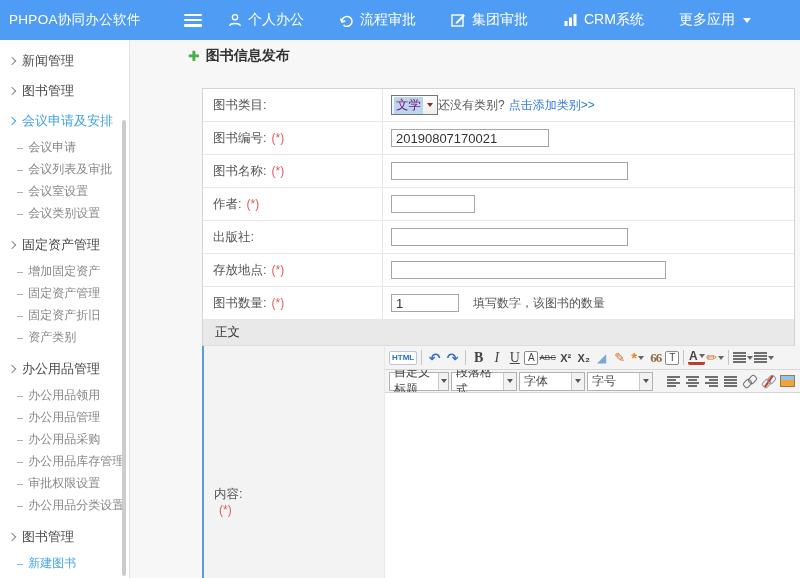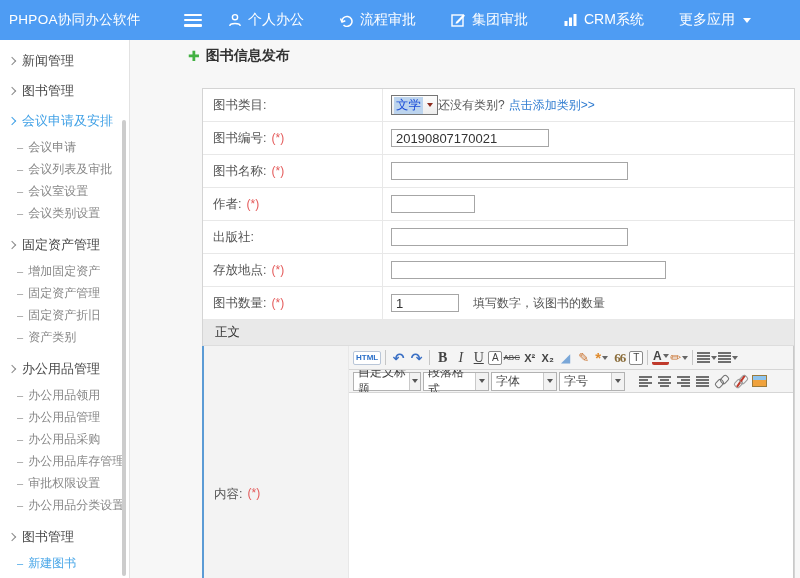--- a/index.html
+++ b/index.html
@@ -37,29 +37,29 @@
 
   .form { position:absolute; top:48px; left:71px; width:593px; height:490px; background:#fff; border:1px solid #d4d4d4; border-bottom:none; }
   .frow { height:33px; display:flex; border-bottom:1px solid #e8e8e8; align-items:center; }
   .fl { width:180px; flex:none; align-self:stretch; display:flex; align-items:center; padding-left:10px; border-right:1px solid #e8e8e8; color:#555; font-size:12.5px; }
   .req { color:#e45a5a; margin-left:5px; font-size:12px; }
   .fv { flex:1; display:flex; align-items:center; padding-left:8px; }
   .fv input { height:18px; border:1px solid #a6a6a6; padding:0 4px; font-size:13px; color:#333; font-family:inherit; background:#fff; }
   .hint { margin-left:14px; color:#555; font-size:12px; }
 
   .selbox { height:20px; border:1px solid #767676; background:linear-gradient(#fdfdfd,#ededed); display:inline-flex; align-items:center; padding:0 4px 0 2px; cursor:pointer; }
-  .selbox .val { background:#bcd4ee; color:#1d4ed8; font-size:12.5px; padding:0 2px; }
+  .selbox .val { background:#bcd4ee; color:#701a75; font-size:12.5px; padding:0 2px; }
   .selbox .scaret { width:0; height:0; border-left:3.5px solid transparent; border-right:3.5px solid transparent; border-top:4.5px solid #8c2b1e; margin-left:4px; }
   .nocat { color:#555; }
   .addcat { margin-left:4px; color:#2e7bd0; cursor:pointer; text-decoration:none; }
 
   .sect { height:26px; background:#e9e9e9; border-bottom:1px solid #ddd; display:flex; align-items:center; padding-left:12px; color:#333; font-size:12.5px; }
 
   .crow { display:flex; height:233px; border-left:2px solid #5b9bd5; margin-left:-1px; }
-  .crow .fl { align-items:flex-start; padding-top:140px; background:#f3f3f3; width:145px; }
+  .crow .fl { align-items:flex-start; padding-top:140px; background:#f3f3f3; width:181px;flex-direction:column; }
   .ced { flex:1; display:flex; flex-direction:column; background:#fff; border-right:1px solid #c9c9c9; }
 
   
   .tbar { background:#f4f4f4; border-bottom:1px solid #d6d6d6; display:flex; align-items:center; padding:0 4px; flex-wrap:nowrap; overflow:hidden; }
   .tbar1 { height:24px; gap:1px; }
   .tbar2 { height:23px; gap:2px; }
   .tb-btn { display:inline-flex; align-items:center; justify-content:center; min-width:17px; height:18px; font-size:12px; color:#444; cursor:pointer; border-radius:2px; flex:none; }
   .tb-sep { width:1px; height:15px; background:#c6c6c6; margin:0 3px; flex:none; }
   .tb-caret { width:0; height:0; border-left:3px solid transparent; border-right:3px solid transparent; border-top:4px solid #666; margin-left:1px; flex:none; }
   .tb-html { font-size:8px; font-weight:bold; color:#2a6fc9; border:1px solid #b9c6d8; background:#fff; padding:0 2px; height:14px; }
@@ -354,21 +354,21 @@
             <span class="tb-btn ">
               <span class="shape sh-align sh-al-just"></span>
               <span class="tb-caret"></span>
             </span>
             <span class="tb-btn ">
               <span class="shape sh-align sh-al-just"></span>
               <span class="tb-caret"></span>
             </span>
           </div>
         <div class="tbar tbar2" id="tbar2">
-            <span class="tsel" style="width: 68px;">
+            <span class="tsel" style="width: 60px;">
               <span>自定义标题</span>
               <span class="tcaret">
                 <i></i>
               </span>
             </span>
             <span class="tsel" style="width: 66px;">
               <span>段落格式</span>
               <span class="tcaret">
                 <i></i>
               </span>

